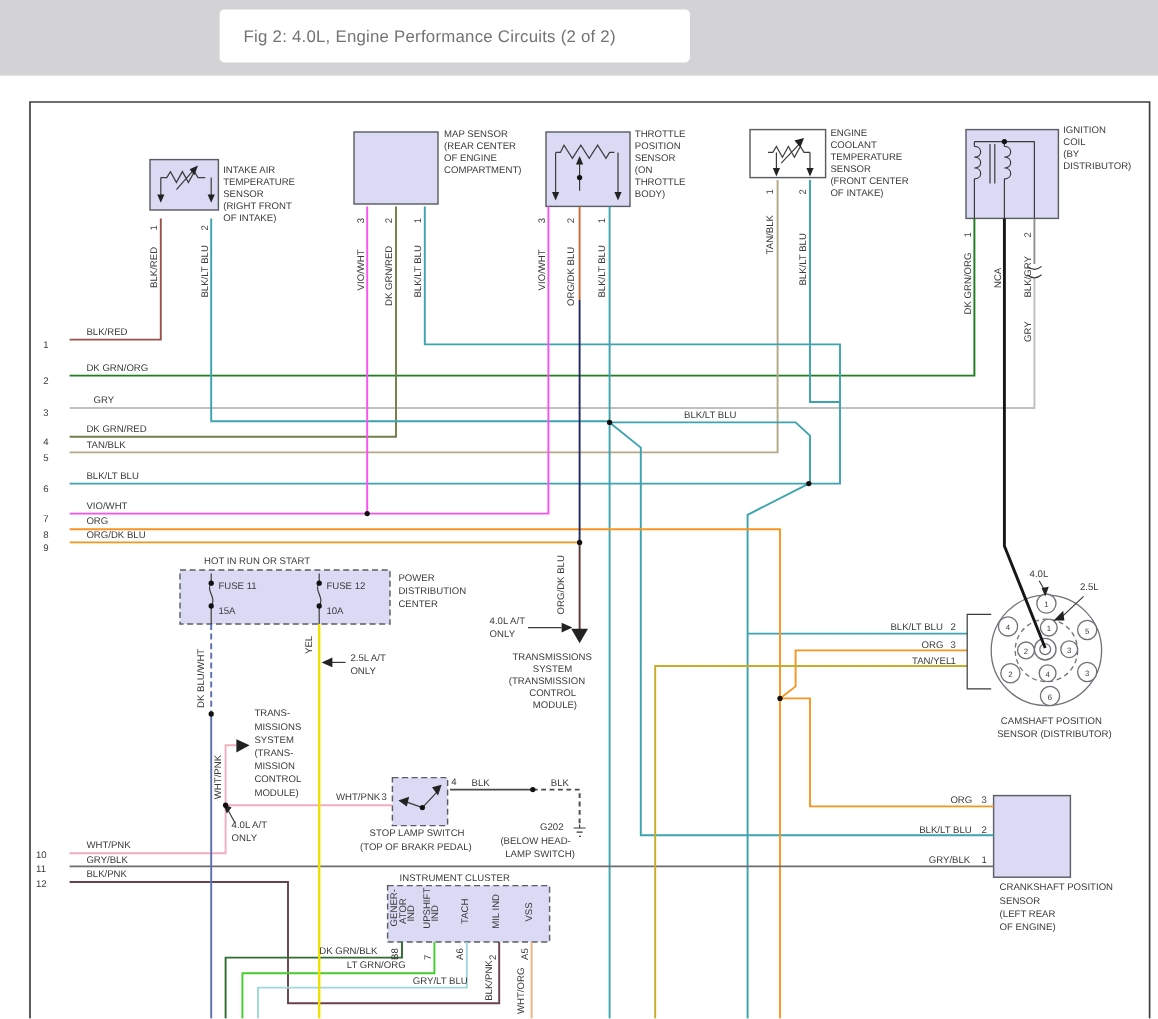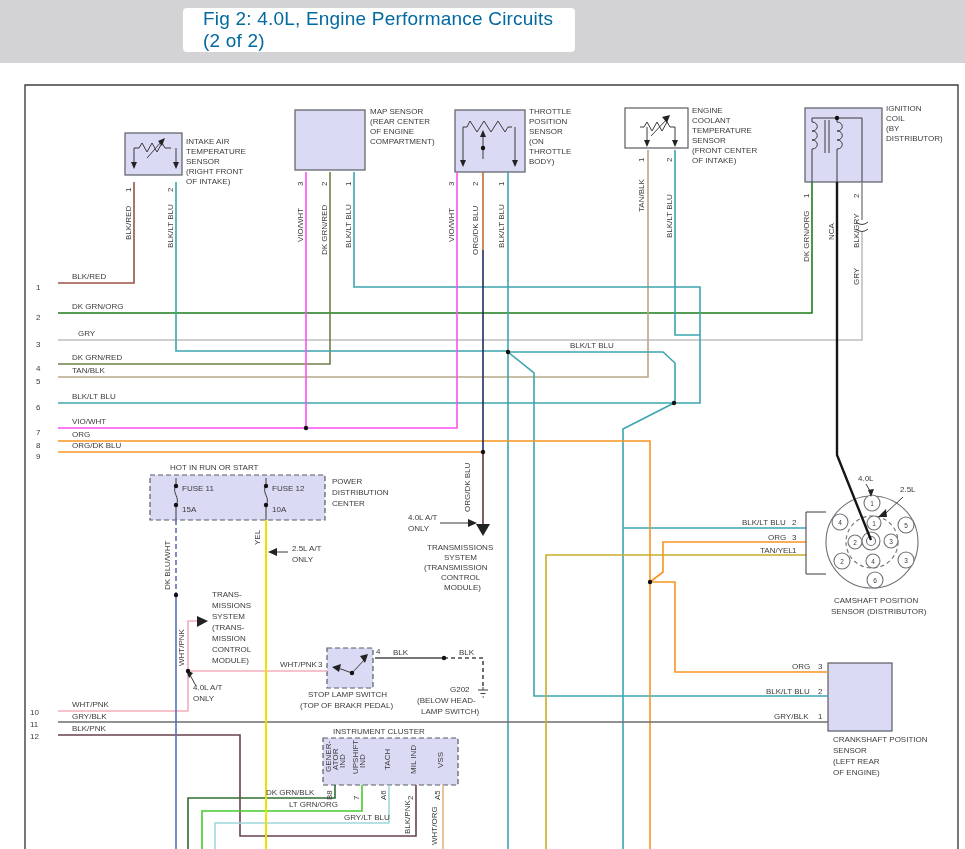--- a/index.html
+++ b/index.html
@@ -1,21 +1,21 @@
 <!DOCTYPE html>
 <html><head>
 <meta charset="utf-8">
 <style>
   html,body{margin:0;padding:0;background:#ffffff;}
   .stage{position:relative;width:965px;height:849px;overflow:hidden;background:#ffffff;
          font-family:"Liberation Sans",sans-serif;}
   .band{position:absolute;left:0;top:0;width:965px;height:63px;background:#d3d3d6;}
   .titlebar{position:absolute;left:183px;top:8px;width:392px;height:44px;background:#ffffff;
             border-radius:4px;display:flex;align-items:center;}
-  .titlebar span{margin-left:20px;font-size:19px;color:#0369a1;letter-spacing:.2px;}
+  .titlebar span{margin-left:20px;font-size:14px;color:#737373;letter-spacing:.2px;}
   svg{position:absolute;left:0;top:0;}
   svg text{font-family:"Liberation Sans",sans-serif;fill:#3b3b3b;}
 </style>
 </head>
 <body>
 
 <div class="stage">
   <div class="band">
     <div class="titlebar">
       <span>Fig 2: 4.0L, Engine Performance Circuits (2 of 2)</span>

